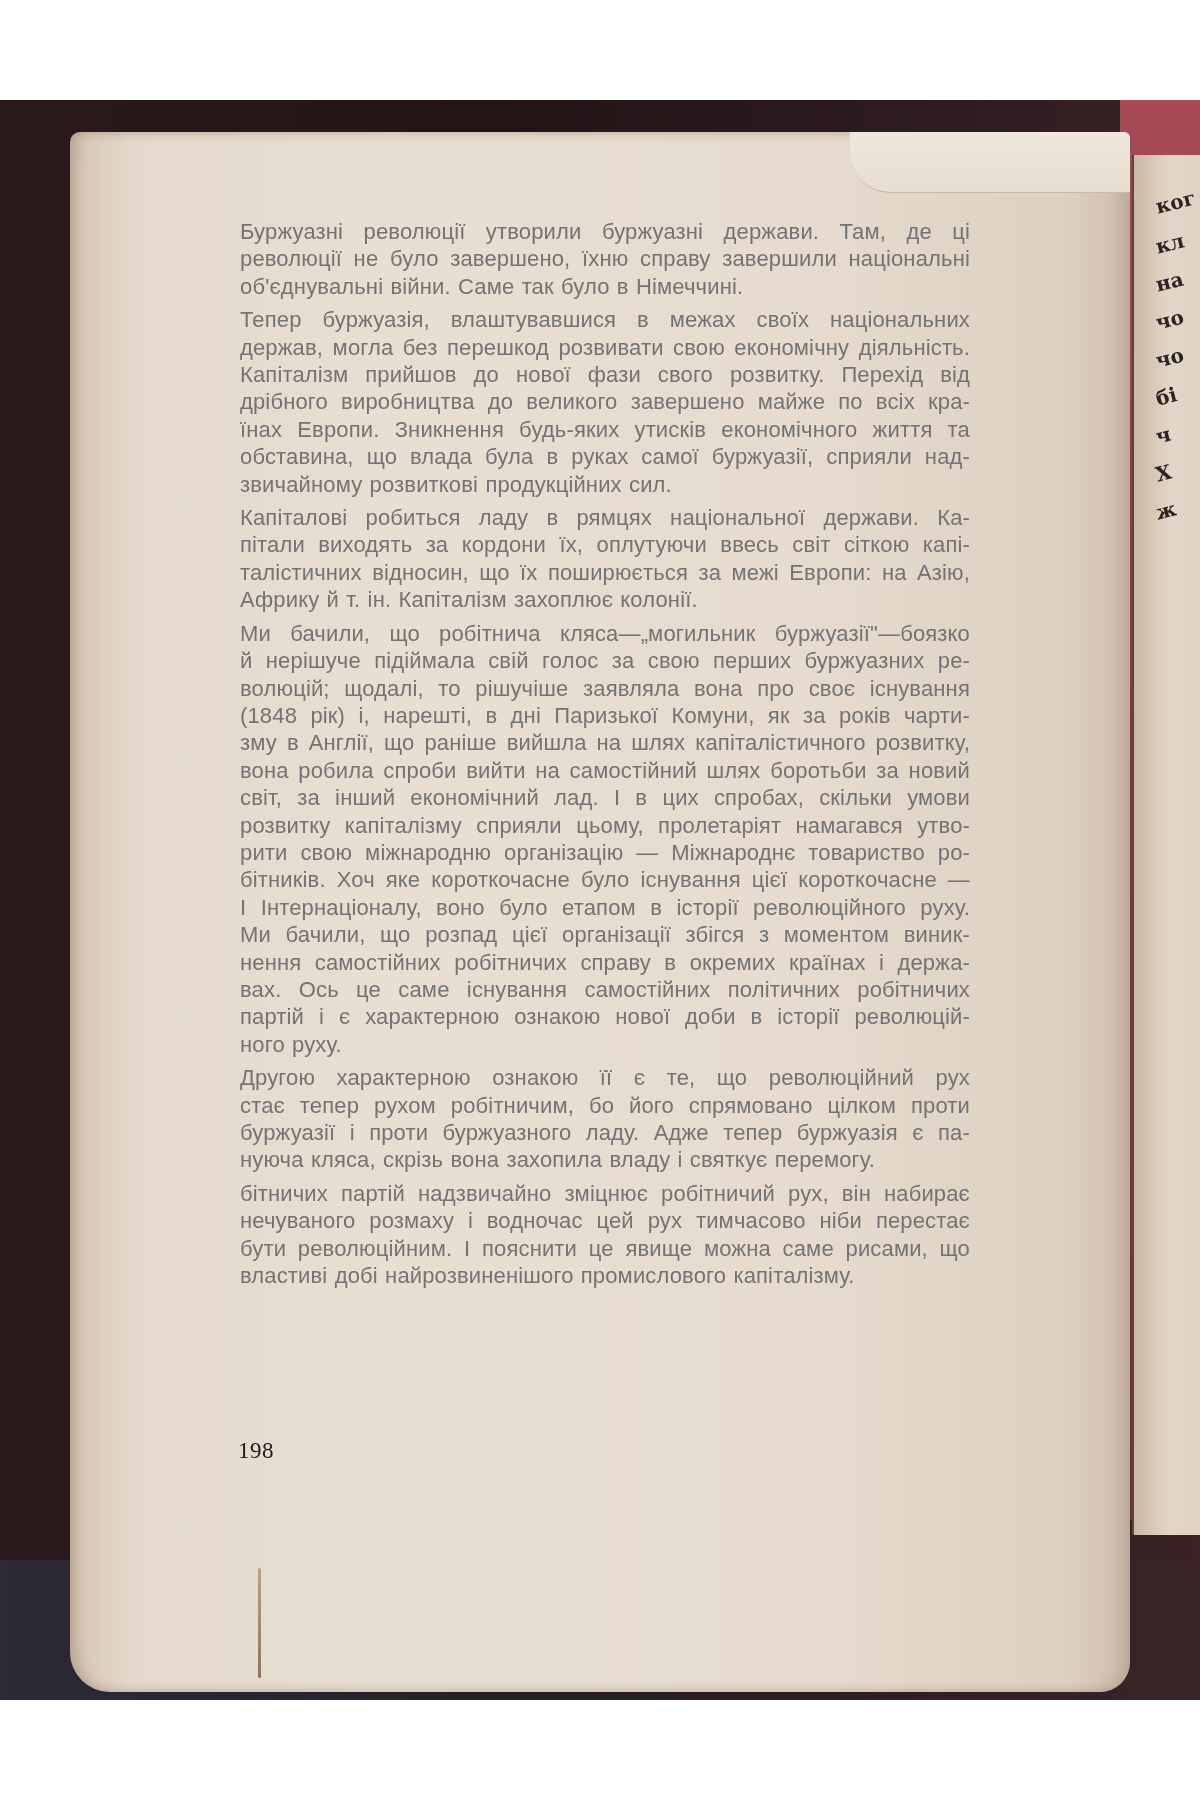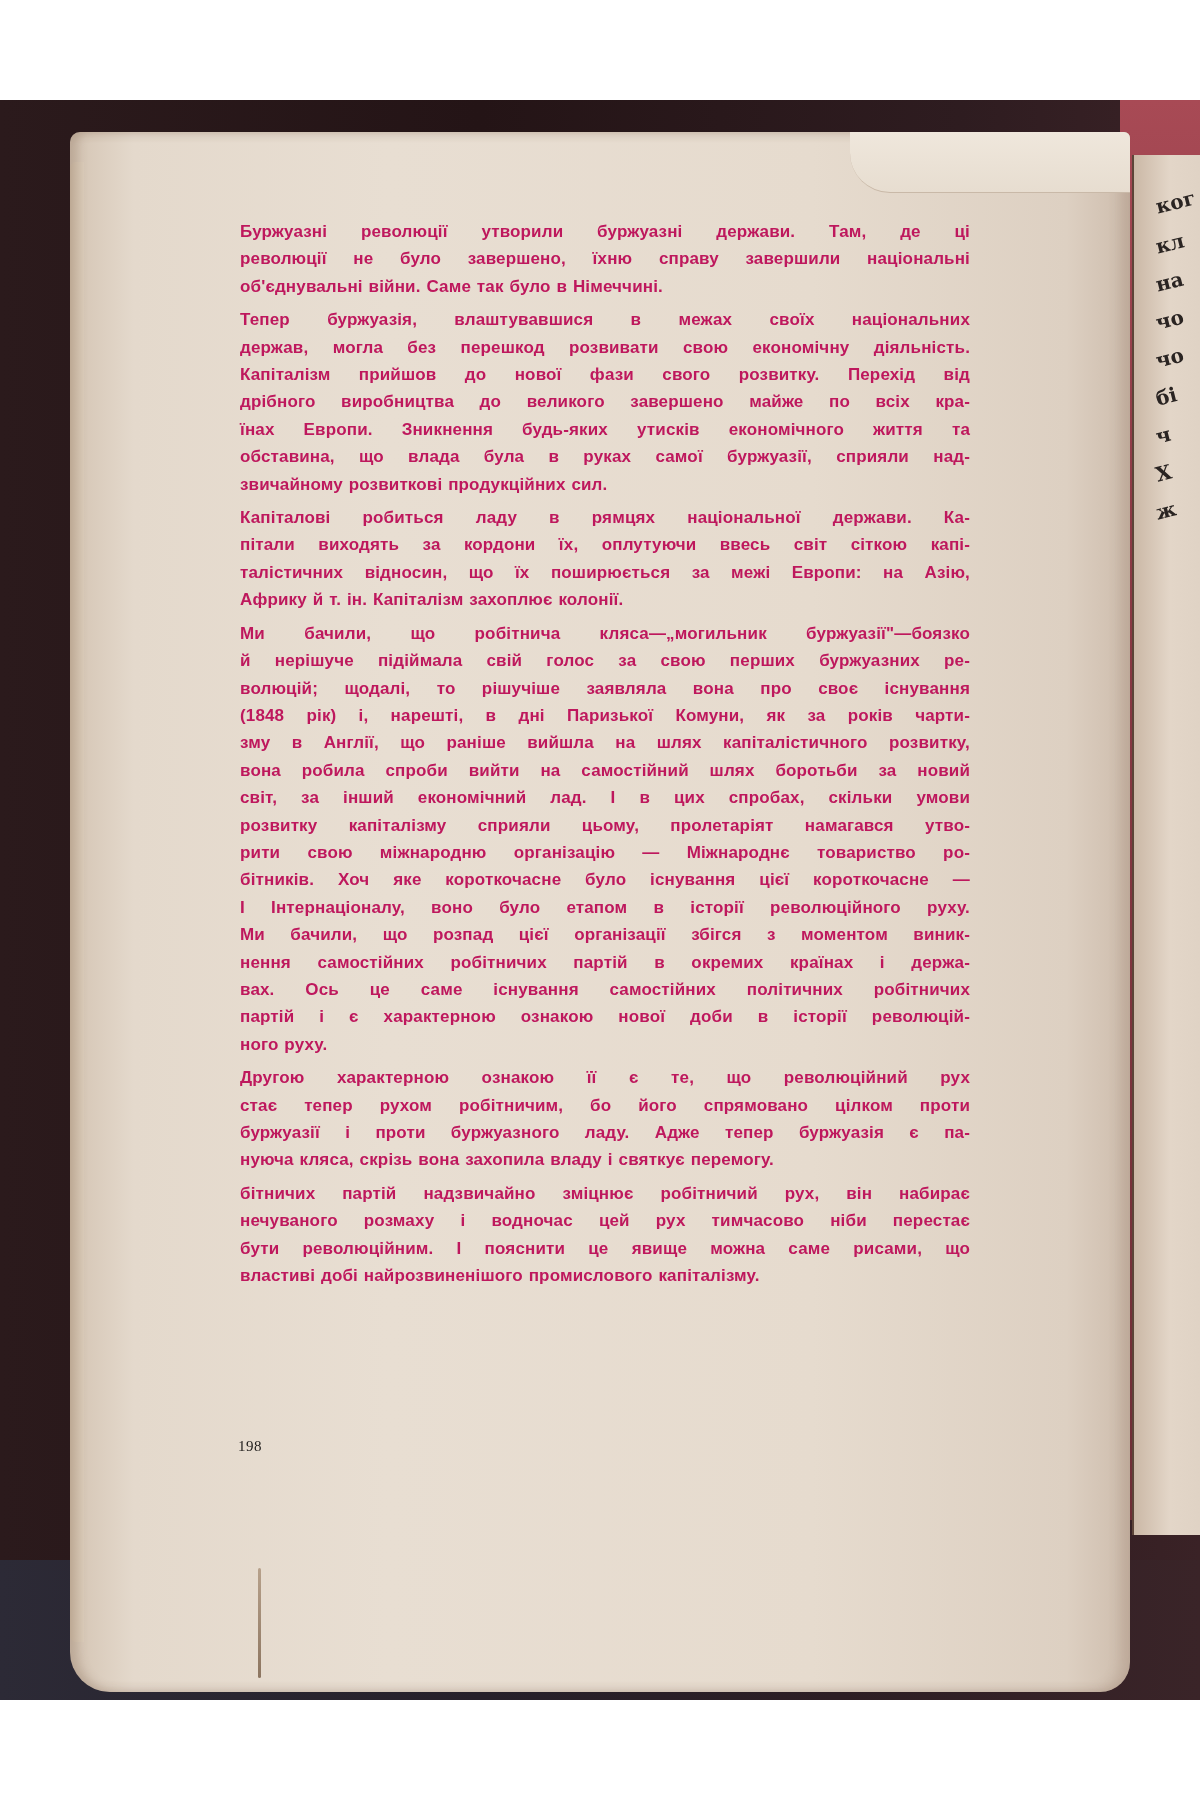--- a/index.html
+++ b/index.html
@@ -43,35 +43,34 @@
     border-radius: 0 6px 0 40px;
   }
   .page .left-edge {
     position: absolute; left: 0; top: 30px; width: 14px; height: 1480px;
     background: linear-gradient(90deg, #bda994, #d8c9b7);
     border-radius: 6px 0 0 6px;
   }
   .text-block {
     position: absolute; left: 196px; top: 218px; width: 774px;
     font-family: "Liberation Sans", sans-serif;
-    color: #be185d;
-    font-size: 17px;
+    color: #737373;
+    font-size: 22px;
     line-height: 27.4px;
     text-align: justify;
     letter-spacing: 0.15px;
-    font-weight: bold;
   }
   .text-block .para {
     margin: 0 0 6px 0; text-indent: 44px; word-spacing: 1px;
   }
   .text-block .para .line { display: block; text-align: justify; text-align-last: justify; white-space: nowrap; }
   .text-block .para .line.last { text-align-last: left; }
   .page-number {
     position: absolute; left: 238px; top: 1438px; font-family: "Liberation Serif", serif;
-    font-size: 15px; color: #1e1b1a; letter-spacing: 0.5px;
+    font-size: 23px; color: #1e1b1a; letter-spacing: 0.5px;
   }
   .crease {
     position: absolute; left: 258px; top: 1568px; width: 3px; height: 110px;
     background: linear-gradient(180deg, #b7a18b, #8c7560);
     border-radius: 2px;
   }
 </style>
 </head>
 <body>
 
@@ -122,21 +121,21 @@
     <span class="line">волюцій; щодалі, то рішучіше заявляла вона про своє існування</span>
     <span class="line">(1848 рік) і, нарешті, в дні Паризької Комуни, як за років чарти-</span>
     <span class="line">зму в Англії, що раніше вийшла на шлях капіталістичного розвитку,</span>
     <span class="line">вона робила спроби вийти на самостійний шлях боротьби за новий</span>
     <span class="line">світ, за інший економічний лад. І в цих спробах, скільки умови</span>
     <span class="line">розвитку капіталізму сприяли цьому, пролетаріят намагався утво-</span>
     <span class="line">рити свою міжнародню організацію — Міжнароднє товариство ро-</span>
     <span class="line">бітників. Хоч яке короткочасне було існування цієї короткочасне —</span>
     <span class="line">І Інтернаціоналу, воно було етапом в історії революційного руху.</span>
     <span class="line">Ми бачили, що розпад цієї організації збігся з моментом виник-</span>
-    <span class="line">нення самостійних робітничих партій в окремих країнах і держа-</span>
+    <span class="line">нення самостійних робітничих справу в окремих країнах і держа-</span>
     <span class="line">вах. Ось це саме існування самостійних політичних робітничих</span>
     <span class="line">партій і є характерною ознакою нової доби в історії революцій-</span>
     <span class="line last">ного руху.</span>
   </p>
   <p class="para">
     <span class="line">Другою характерною ознакою її є те, що революційний рух</span>
     <span class="line">стає тепер рухом робітничим, бо його спрямовано цілком проти</span>
     <span class="line">буржуазії і проти буржуазного ладу. Адже тепер буржуазія є па-</span>
     <span class="line last">нуюча кляса, скрізь вона захопила владу і святкує перемогу.</span>
   </p>

